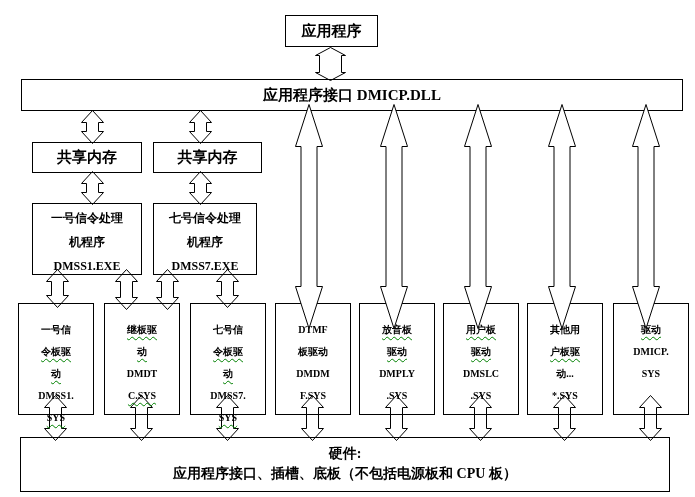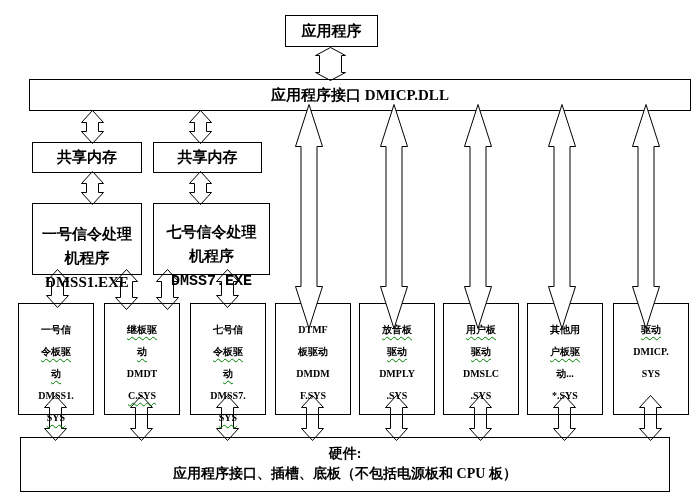--- a/index.html
+++ b/index.html
@@ -6,27 +6,27 @@
   .canvas{
     position:relative;width:695px;height:497px;background:#ffffff;overflow:hidden;
     font-family:"Liberation Serif","DejaVu Serif",serif;font-weight:bold;color:#000;
   }
   .box{
     position:absolute;border:1px solid #000;background:transparent;
     box-sizing:border-box;text-align:center;z-index:2;
   }
   .center-line{display:flex;align-items:center;justify-content:center;height:100%;}
   .app-box{left:285px;top:15px;width:93px;height:32px;font-size:15px;}
-  .api-bar{left:29px;top:79px;width:662px;height:32px;font-size:15px;}
+  .api-bar{left:21px;top:79px;width:662px;height:32px;font-size:15px;}
   .mem-box{top:142px;width:110px;height:31px;font-size:15px;}
   .mem-1{left:32px;}
   .mem-2{left:153px;width:109px;}
-  .exe-box{top:203px;width:110px;height:72px;font-size:15px;line-height:24px;padding-top:18px;}
+  .exe-box{top:203px;width:110px;height:72px;font-size:12px;line-height:24px;padding-top:2px;}
   .exe-1{left:32px;}
-  .exe-2{left:153px;width:117px;font-family:Liberation Mono, monospace;}
+  .exe-2{left:153px;width:104px;}
   .drv-box{top:303px;width:76px;height:112px;font-size:10px;line-height:22px;padding-top:15px;}
   .hw-box{left:20px;top:437px;width:650px;height:55px;font-size:14px;line-height:20px;padding-top:6px;}
   .line{display:block;}
   .sq{
     text-decoration-line:underline;text-decoration-style:wavy;
     text-decoration-color:#008000;text-decoration-thickness:1px;text-underline-offset:3px;
   }
   .arrow{position:absolute;}
   .z1{z-index:1;}
   .z3{z-index:3;}

